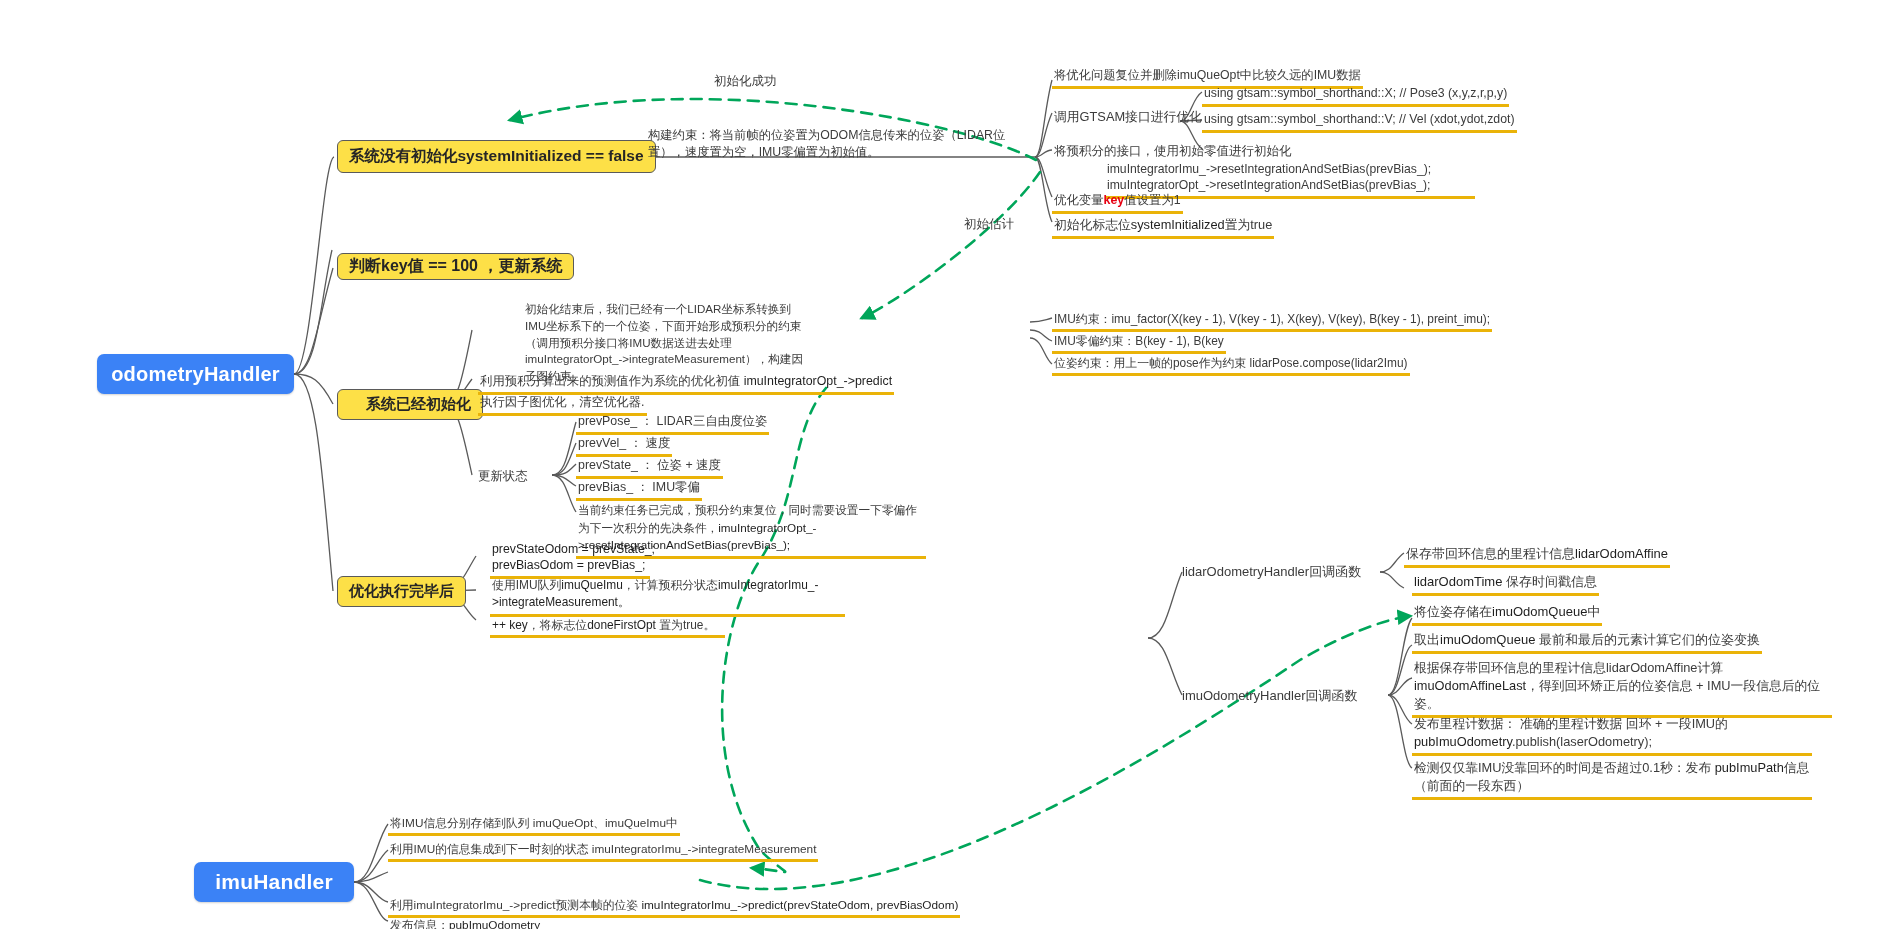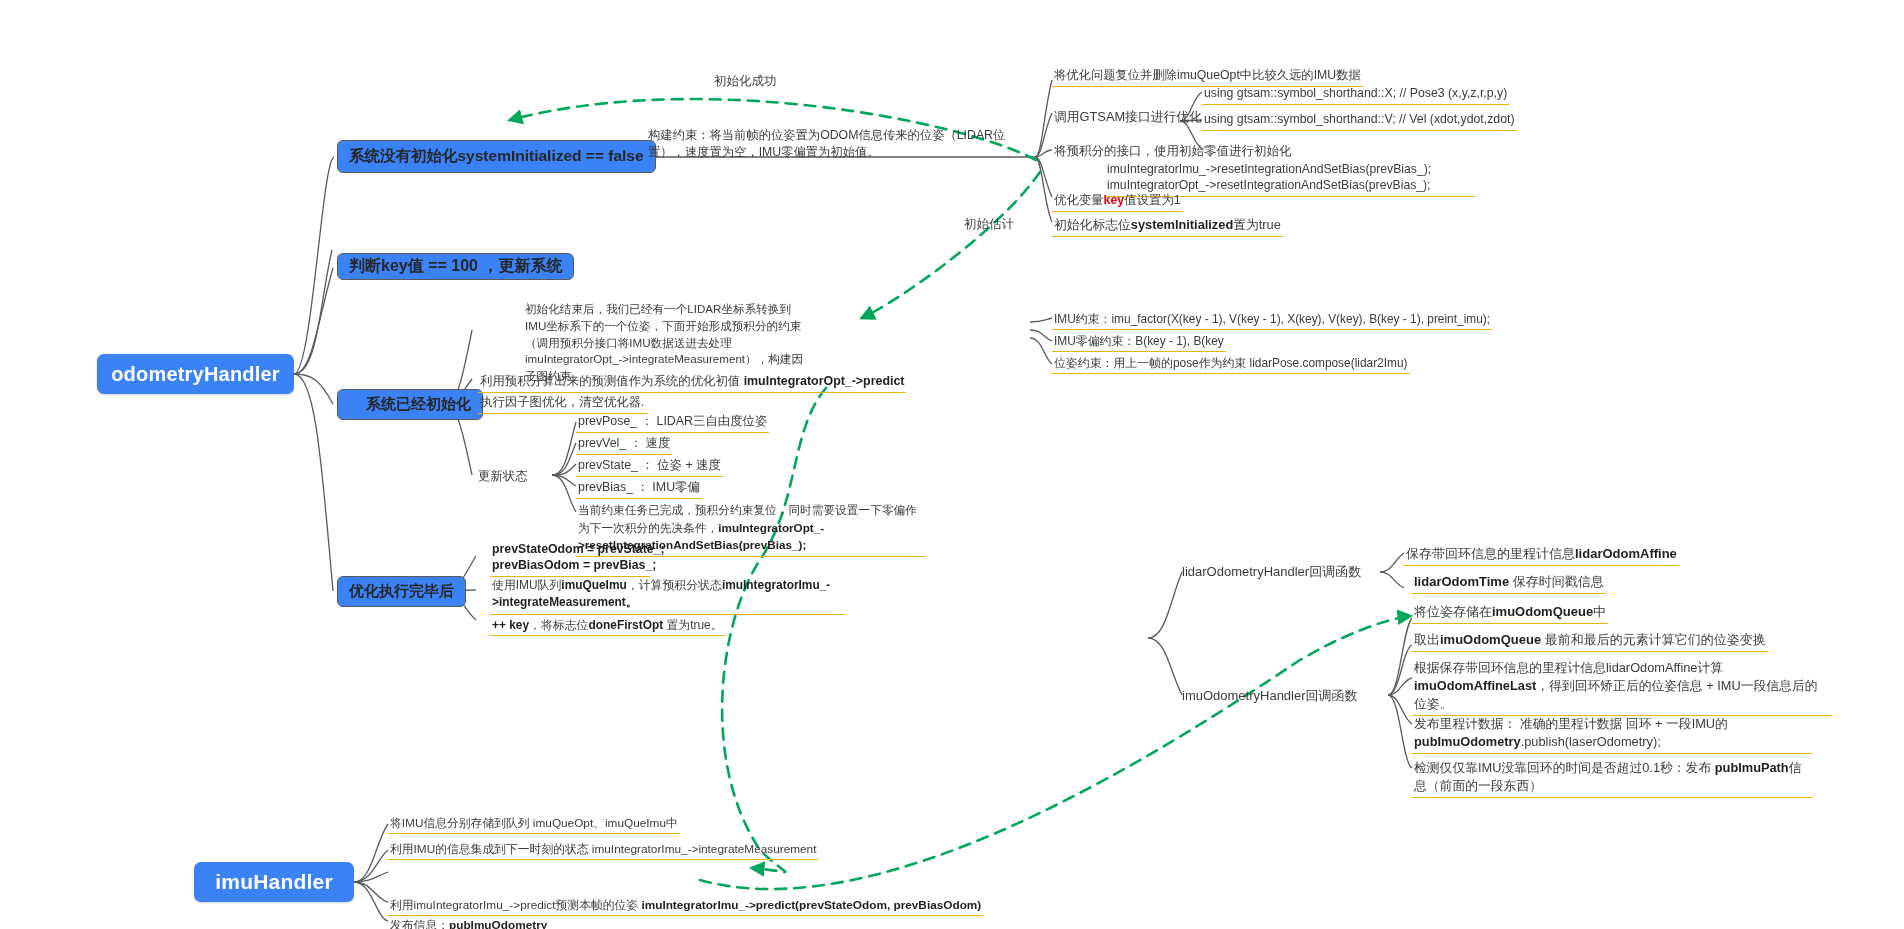--- a/index.html
+++ b/index.html
@@ -37,43 +37,43 @@
     box-shadow: 0 1px 2px rgba(0,0,0,.18);
   }
   #root-odom   { left: 97px;  top: 354px; width: 197px; height: 40px;  font-size: 20px; }
   #root-tf     { left: 934px; top: 617px; width: 214px; height: 42px;  font-size: 23px; }
   #root-imu    { left: 194px; top: 862px; width: 160px; height: 40px;  font-size: 21px; }
 
   
   .boxed {
     border: 1.4px solid #5a5a5a;
     border-radius: 6px;
-    background: #3b82f6;
+    background: #fde047;
     color: #262626;
     font-weight: bold;
     display: flex;
     align-items: center;
     padding: 0 11px;
     white-space: nowrap;
   }
   #n-noinit   { left: 337px; top: 140px; height: 33px; font-size: 15.5px; }
   #n-key100   { left: 337px; top: 253px; height: 27px; font-size: 16px; }
   #n-inited   { left: 337px; top: 389px; height: 31px; font-size: 15px; padding-left: 28px; }
   #n-done     { left: 337px; top: 576px; height: 31px; font-size: 15px; }
 
   
   .leaf {
     color: #3b3b3b;
     line-height: 1.38;
     padding: 1px 2px 2px 2px;
     white-space: nowrap;
   }
-  .leaf.ul { border-bottom: 1px solid #eab308; }
+  .leaf.ul { border-bottom: 3px solid #eab308; }
   .leaf.wrap { white-space: normal; }
-  .leaf b { color: #1f1f1f; font-weight: bold; text-align: center; }
+  .leaf b { color: #1f1f1f; font-weight: normal; text-align: center; }
   .red { color: #e60012; font-weight: bold; }
 
   .plain { color: #3b3b3b; white-space: nowrap; }
 </style>
 </head>
 <body>
 
 <div id="canvas">
 
   <svg class="links" viewBox="0 0 1904 929">

